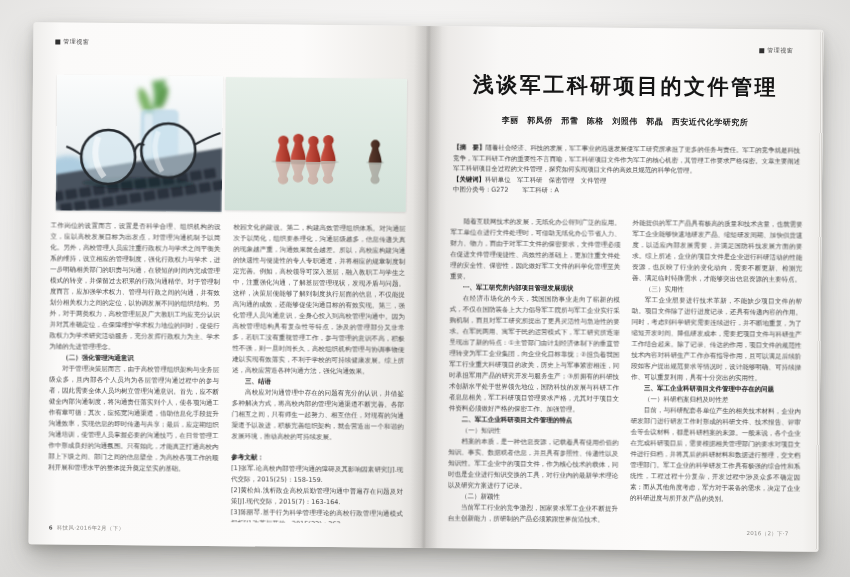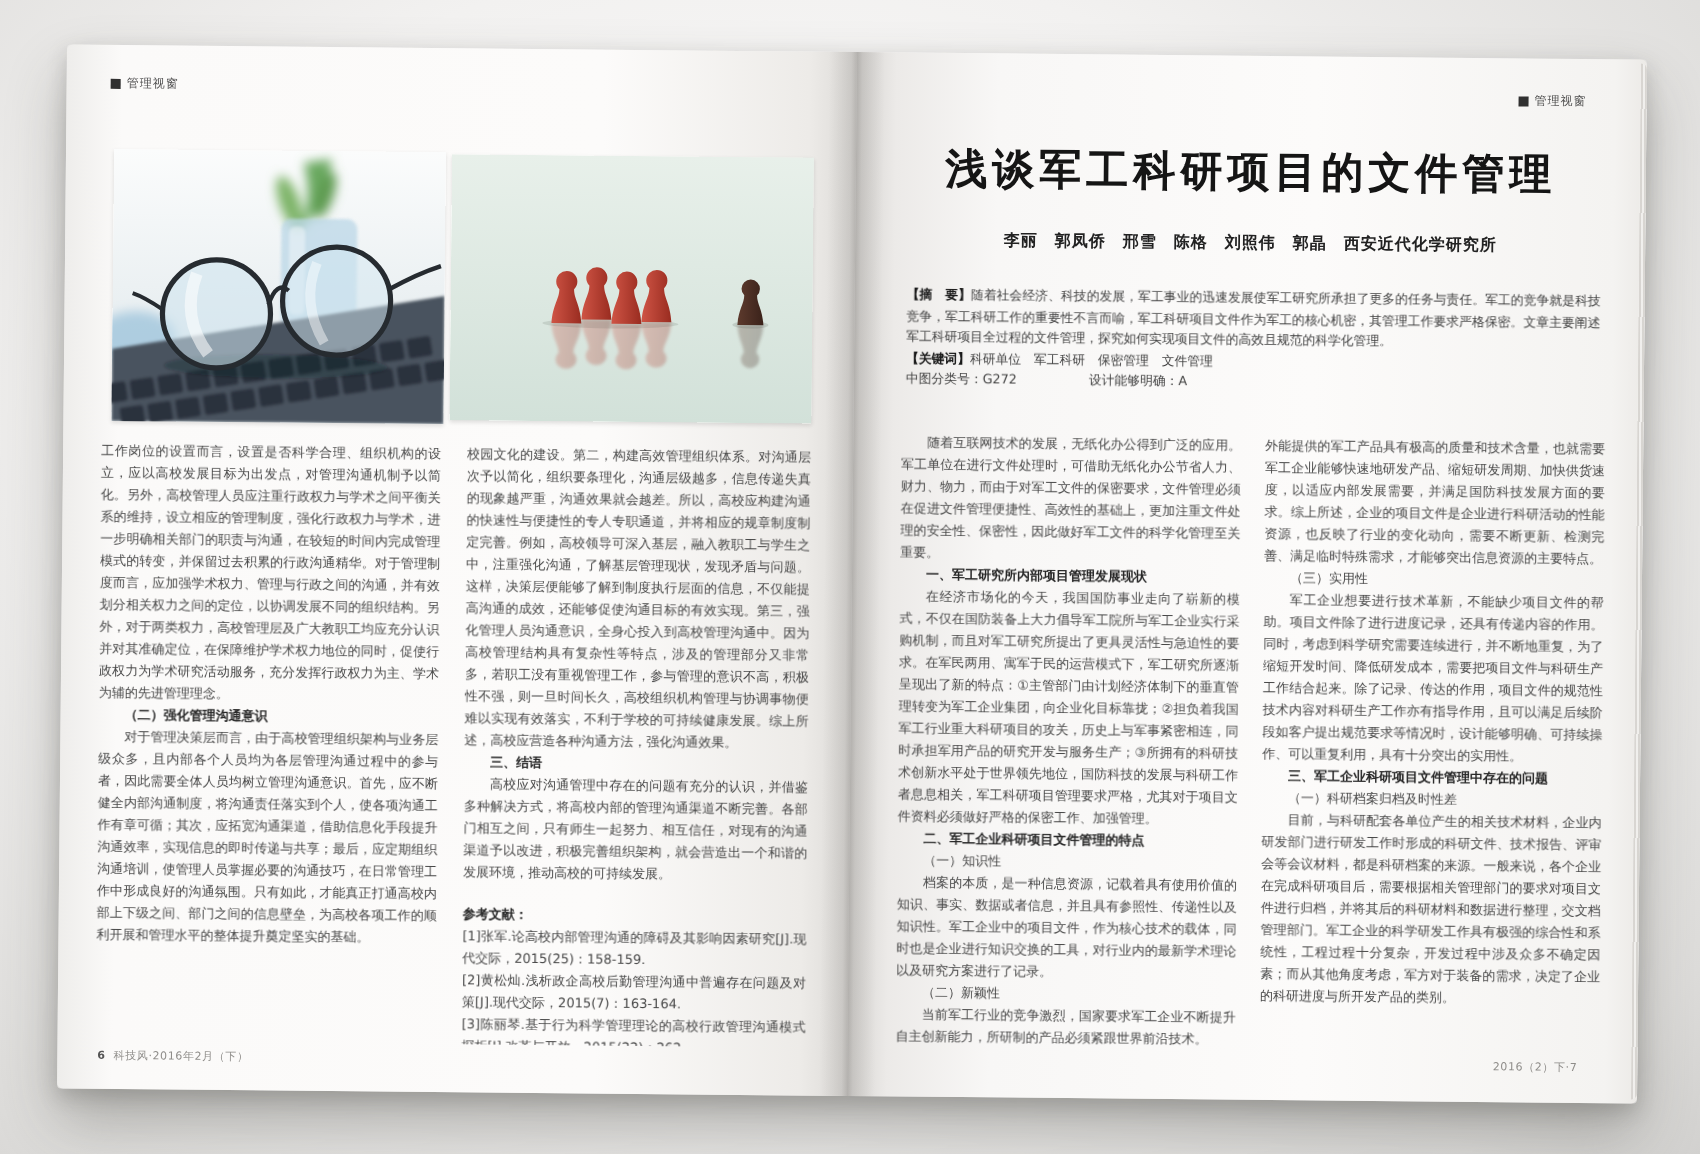--- a/index.html
+++ b/index.html
@@ -51,21 +51,21 @@
   .authors {
     position:absolute; left:0; right:0; top:88px; text-align:center;
     font-size:8px; font-weight:bold; letter-spacing:.5px; color:#222;
   }
   .abstract {
     position:absolute; left:26px; right:22px; top:116px; height:68px;
     font-size:6.4px; line-height:10.5px; text-align:justify; color:#3f3f3f;
     overflow:hidden; filter:blur(.2px);
   }
   .abstract b { color:#191919; }
-  .meta-line span { margin-right:36px; }
+  .meta-line span { margin-right:14px; }
 
   .page-footer { position:absolute; font-size:5.5px; color:#8e8c89; letter-spacing:.3px; }
   .pf-left  { left:20px; bottom:13px; }
   .pf-right { right:30px; bottom:14px; }
   .pf-left b { color:#555; margin-right:4px; }
 
   .edge-lines {
     position:absolute; right:0; top:2px; bottom:2px; width:3px;
     background:repeating-linear-gradient(90deg,#cfccc8 0 1px,#f2f1ef 1px 2px);
     opacity:.7; border-radius:0 3px 3px 0;
@@ -208,21 +208,21 @@
         <span class="sq"></span>
         <span>管理视窗</span>
       </div>
 
       <div class="article-title">浅谈军工科研项目的文件管理</div>
       <div class="authors">李丽　郭凤侨　邢雪　陈格　刘照伟　郭晶　西安近代化学研究所</div>
 
       <div class="abstract">
         <p class="cont"><b>【摘　要】</b><span>随着社会经济、科技的发展，军工事业的迅速发展使军工研究所承担了更多的任务与责任。军工的竞争就是科技竞争，军工科研工作的重要性不言而喻，军工科研项目文件作为军工的核心机密，其管理工作要求严格保密。文章主要阐述军工科研项目全过程的文件管理，探究如何实现项目文件的高效且规范的科学化管理。</span></p>
         <p class="cont"><b>【关键词】</b><span>科研单位　军工科研　保密管理　文件管理</span></p>
-        <p class="cont meta-line"><span>中图分类号：G272</span><span>设计能够明确：A</span></p>
+        <p class="cont meta-line"><span>中图分类号：G272</span><span>军工科研：A</span></p>
       </div>
 
       <div class="col" style="left:24px; top:190px; width:170px; height:322px;">
         <p>随着互联网技术的发展，无纸化办公得到广泛的应用。军工单位在进行文件处理时，可借助无纸化办公节省人力、财力、物力，而由于对军工文件的保密要求，文件管理必须在促进文件管理便捷性、高效性的基础上，更加注重文件处理的安全性、保密性，因此做好军工文件的科学化管理至关重要。</p>
         <p class="hx">一、军工研究所内部项目管理发展现状</p>
         <p>在经济市场化的今天，我国国防事业走向了崭新的模式，不仅在国防装备上大力倡导军工院所与军工企业实行采购机制，而且对军工研究所提出了更具灵活性与急迫性的要求。在军民两用、寓军于民的运营模式下，军工研究所逐渐呈现出了新的特点：①主管部门由计划经济体制下的垂直管理转变为军工企业集团，向企业化目标靠拢；②担负着我国军工行业重大科研项目的攻关，历史上与军事紧密相连，同时承担军用产品的研究开发与服务生产；③所拥有的科研技术创新水平处于世界领先地位，国防科技的发展与科研工作者息息相关，军工科研项目管理要求严格，尤其对于项目文件资料必须做好严格的保密工作、加强管理。</p>
         <p class="hx">二、军工企业科研项目文件管理的特点</p>
         <p>（一）知识性</p>
         <p>档案的本质，是一种信息资源，记载着具有使用价值的知识、事实、数据或者信息，并且具有参照性、传递性以及知识性。军工企业中的项目文件，作为核心技术的载体，同时也是企业进行知识交换的工具，对行业内的最新学术理论以及研究方案进行了记录。</p>
         <p>（二）新颖性</p>

